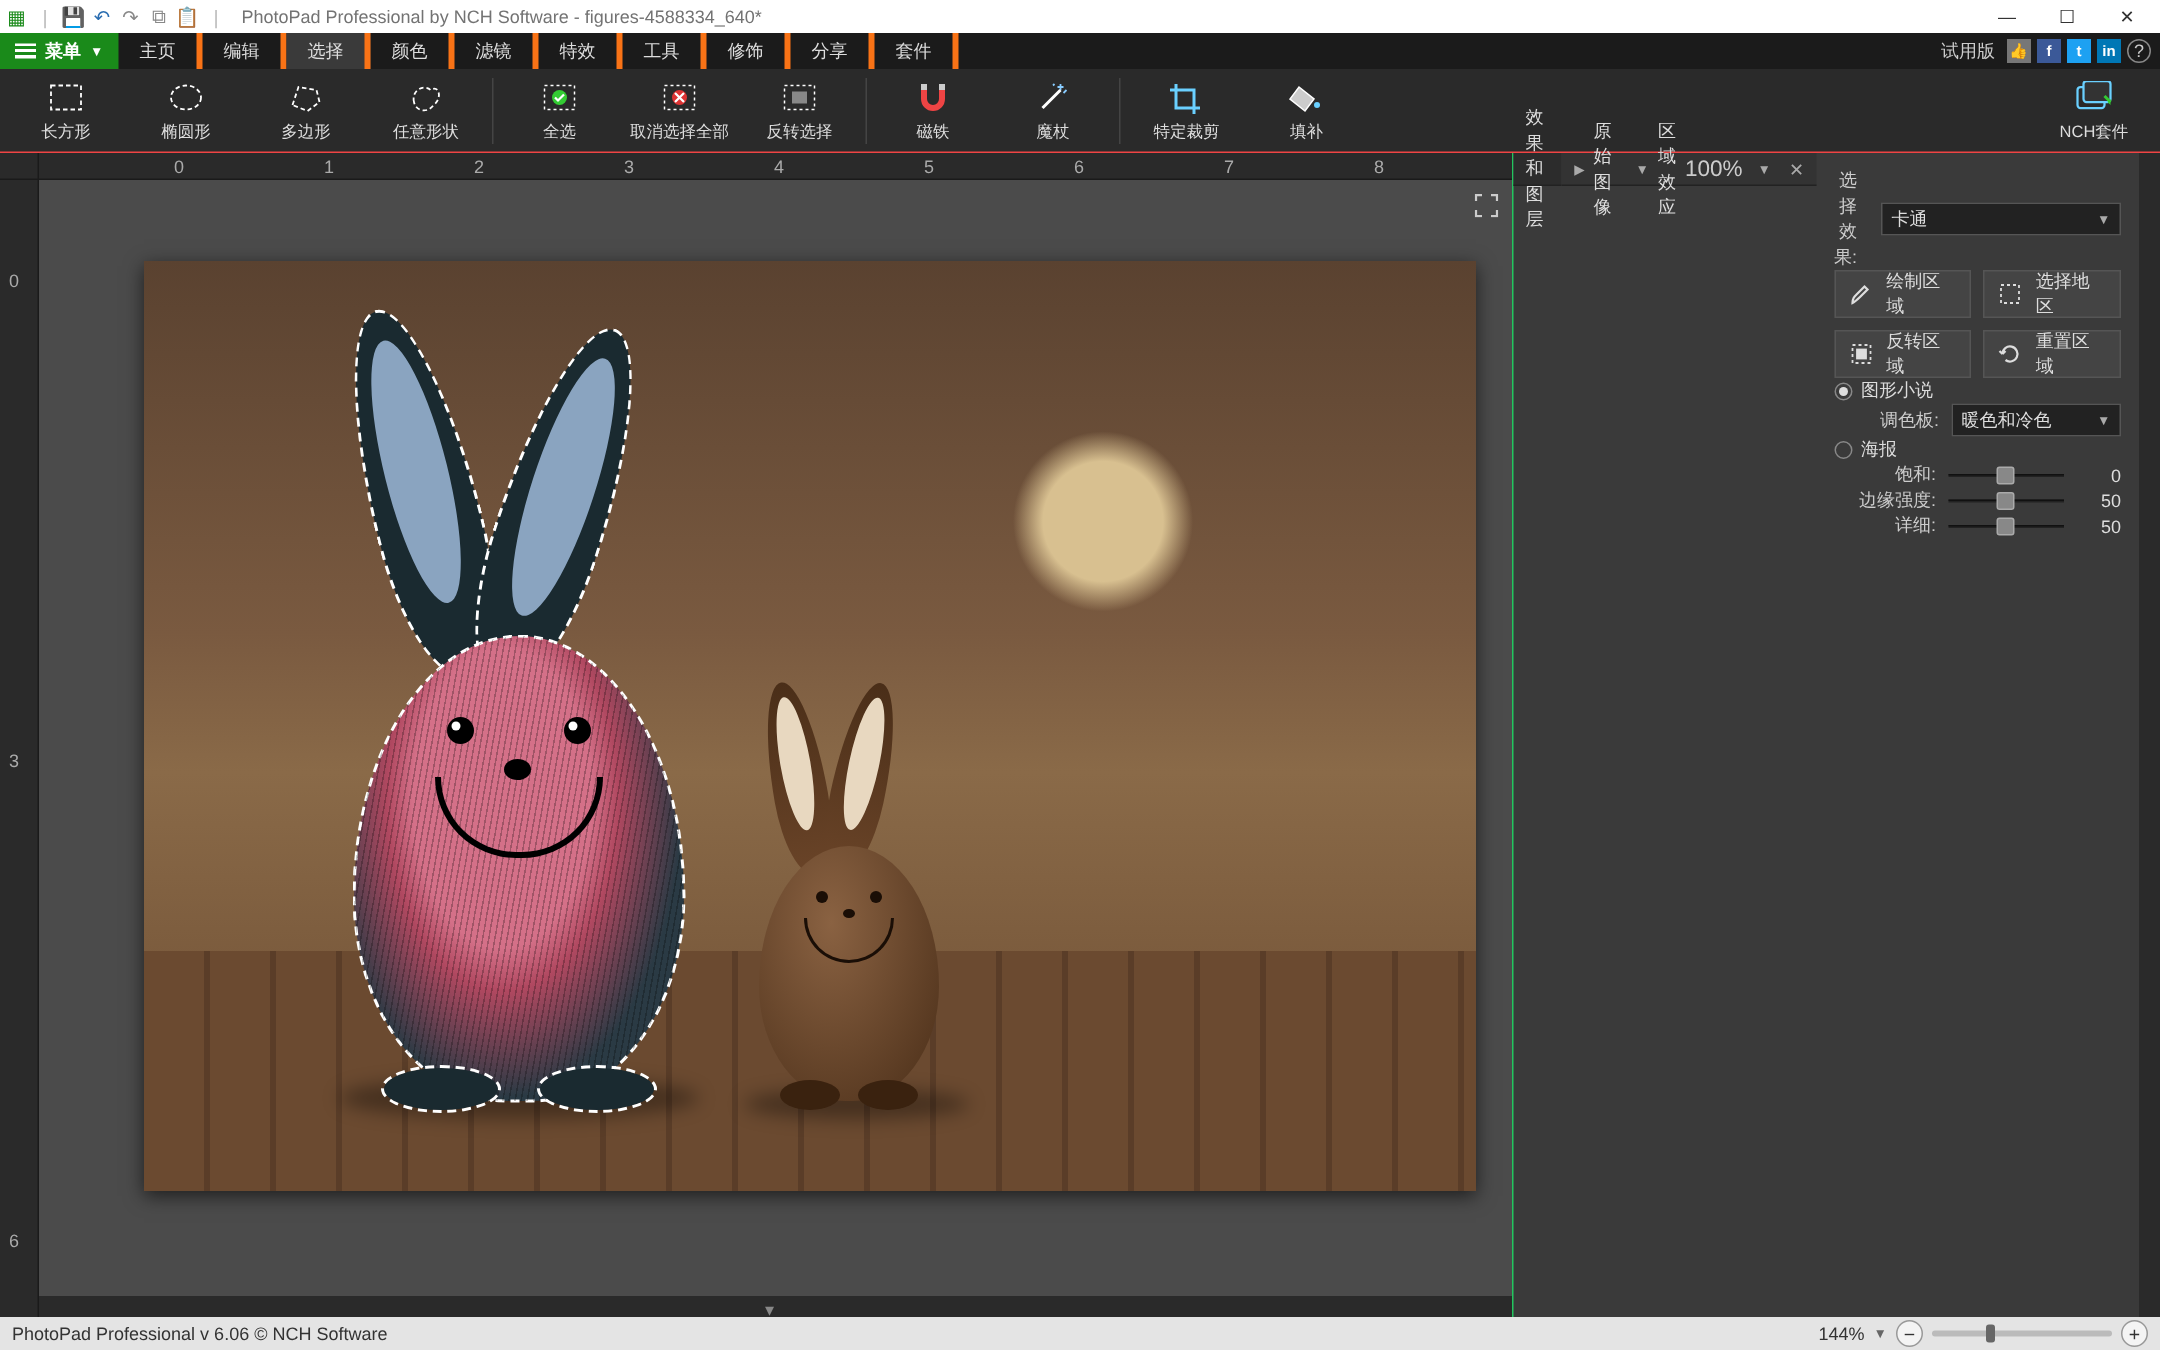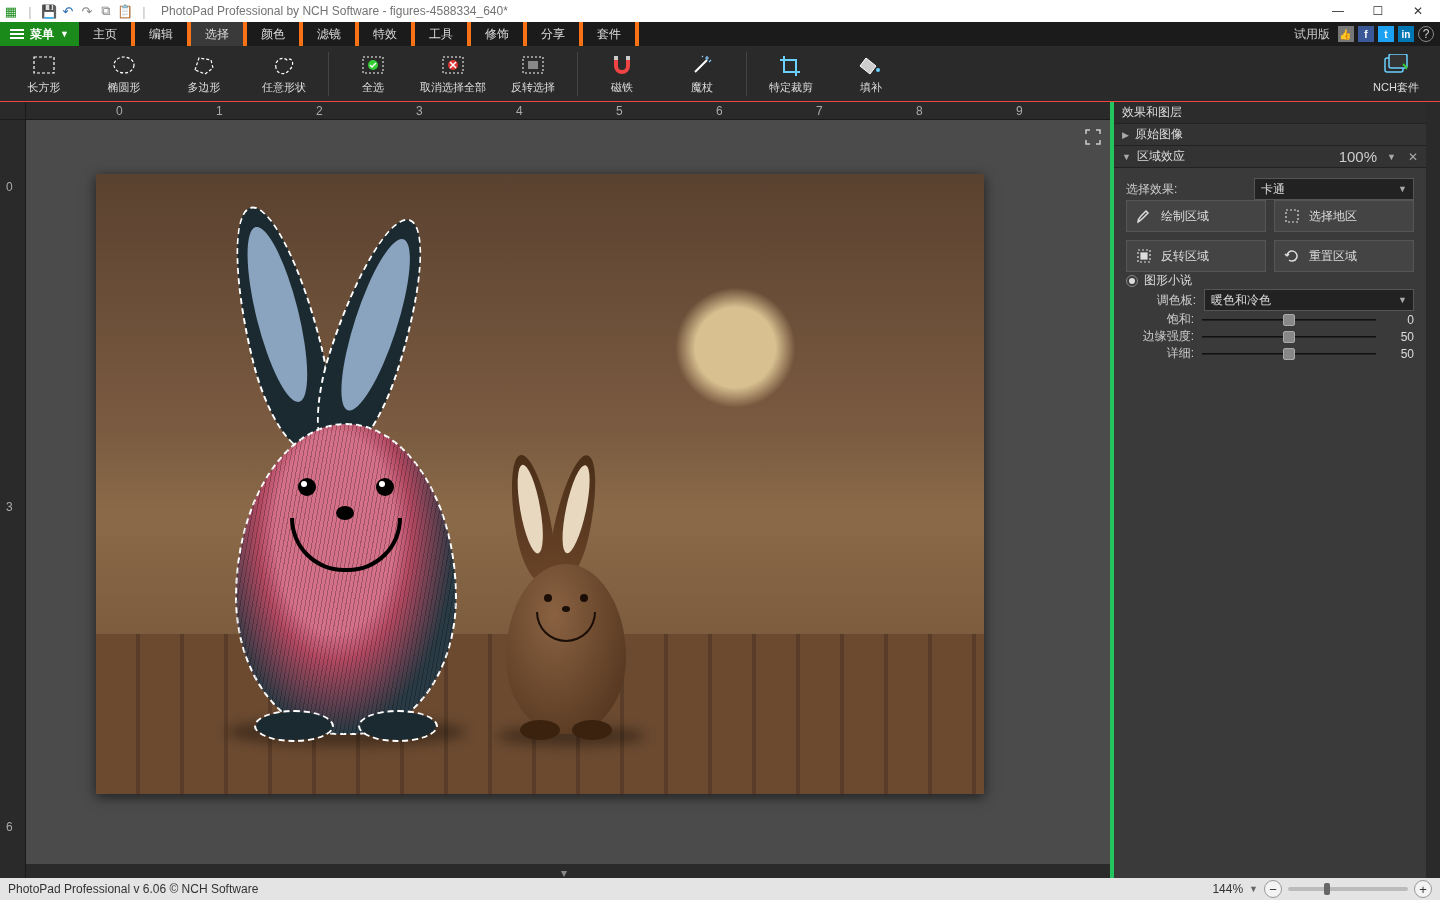--- a/index.html
+++ b/index.html
@@ -63,21 +63,21 @@
 .bun1 .nose{position:absolute;left:60px;top:42px;width:18px;height:14px;background:#000;border-radius:50%}
 .bun1 .smile{position:absolute;left:14px;top:54px;width:112px;height:54px;border:4px solid #000;border-top:none;border-radius:0 0 120px 120px}
 .bun1 .feet{position:absolute;bottom:-8px;left:40px;width:180px;height:30px;display:flex;justify-content:space-between}
 .bun1 .feet span{width:76px;height:28px;background:#1a2a30;border-radius:50%;outline:2px dashed #fff}
 .shadow{position:absolute;bottom:48px;filter:blur(6px);background:rgba(0,0,0,.35);border-radius:50%}
 .sh1{left:130px;width:240px;height:28px}.sh2{left:400px;width:150px;height:20px}
 
 .hscroll{position:absolute;left:26px;right:0;bottom:0;height:14px;background:#2a2a2a;display:flex;align-items:center;justify-content:center}
 .hscroll .arr{width:14px;height:10px;color:#888}
 
-.panel{width:316px;background:#3a3a3a;color:#ddd;display:flex;flex-direction:column;border-left:4px solid #22c55e}
+.panel{width:418px;background:#3a3a3a;color:#ddd;display:flex;flex-direction:row;border-left:1px solid #22c55e}
 .phdr{height:22px;background:#2c2c2c;display:flex;align-items:center;padding:0 8px;border-bottom:1px solid #222;gap:6px}
 .phdr.sub{background:#333}
 .phdr .tri{font-size:9px;color:#aaa}
 .phdr .pct{margin-left:auto;font-size:15px;color:#ccc}
 .pbody{padding:10px 12px;display:flex;flex-direction:column;flex:1}
 .row{display:flex;align-items:center;gap:8px}
 .row label{width:70px;text-align:right;color:#ccc}
 .sel{flex:1;height:22px;background:#222;border:1px solid #555;color:#ddd;padding:0 6px;display:flex;align-items:center;justify-content:space-between}
 .sel .dd{font-size:9px;color:#aaa}
 .btns2{display:grid;grid-template-columns:1fr 1fr;gap:8px}
@@ -407,20 +407,24 @@
         <span class="dot on"></span>
         <span>图形小说</span>
       </div>
       <div class="row">
         <label>调色板:</label>
         <div class="sel">
           <span>暖色和冷色</span>
             <span class="dd">▼</span>
         </div>
       </div>
+      <div class="radio">
+        <span class="dot"></span>
+        <span>海报</span>
+      </div>
 
       <div class="slider-row">
         <label>饱和:</label>
         <div class="slider">
             <div class="track"></div>
             <div class="thumb" style="left:50%"></div>
           </div>
         <span class="val">0</span>
       </div>
       <div class="slider-row">

